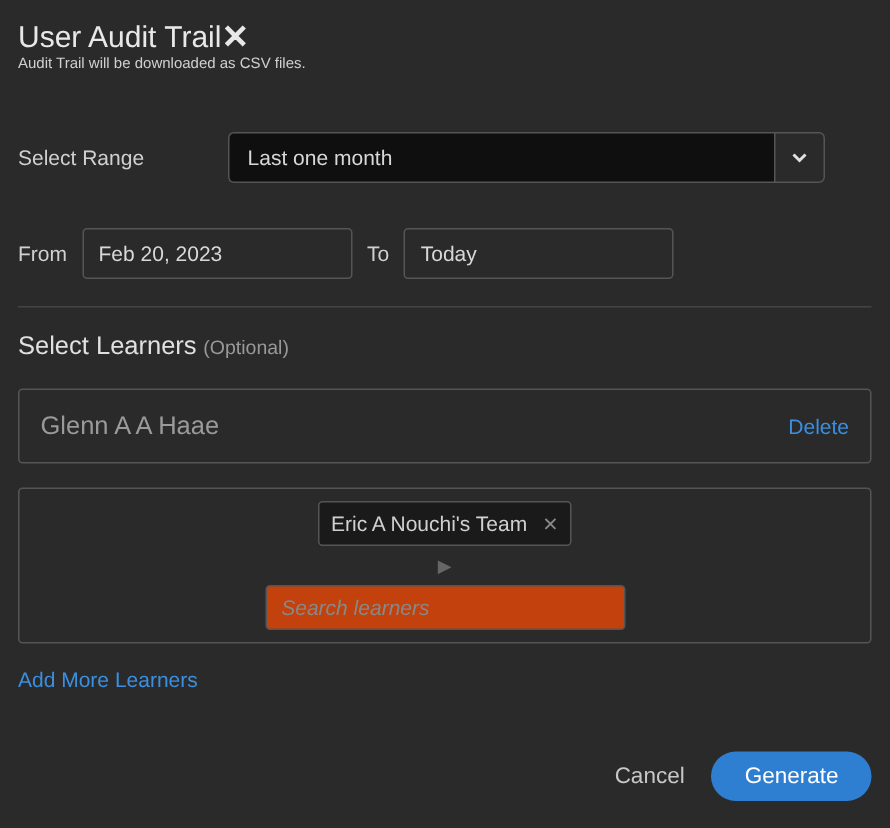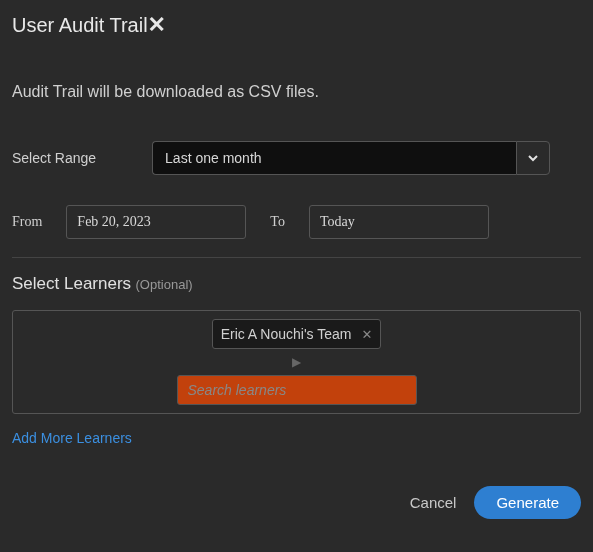--- a/index.html
+++ b/index.html
@@ -28,22 +28,21 @@
   }
   .close {
     font-size: 22px;
     font-weight: bold;
     color: #e8e8e8;
     cursor: pointer;
     line-height: 1;
     padding-right: 4px;
   }
   .subtitle {
-    margin-top: 46px;
-    font-size: 16px;
+    font-size: 10px;
     color: #d0d0d0;
   }
   .range-row {
     display: flex;
     align-items: center;
     margin-top: 40px;
     gap: 56px;
   }
   .label {
     font-size: 14px;
@@ -71,22 +70,21 @@
     border-radius: 0 4px 4px 0;
     display: flex;
     align-items: center;
     justify-content: center;
     cursor: pointer;
   }
   .date-row {
     display: flex;
     align-items: center;
     margin-top: 30px;
-    gap: 24px;
-    font-family: Liberation Serif, serif;
+    gap: 10px;
   }
   .date-input {
     background: transparent;
     border: 1px solid #555;
     border-radius: 3px;
     padding: 8px 10px;
     font-size: 14px;
     color: #d8d8d8;
     width: 180px;
   }
@@ -228,20 +226,24 @@
     <div class="date-input">Today</div>
   </div>
 
   <hr class="divider">
 
   <div>
     <span class="section-title">Select Learners</span>
     <span class="optional">(Optional)</span>
   </div>
 
+  <div class="learner-box">
+    <div class="learner-name">Glenn A A Haae</div>
+    <div class="delete-link">Delete</div>
+  </div>
 
   <div class="search-row">
     <div class="chip">
       <span>Eric A Nouchi's Team</span>
       <span class="chip-x">✕</span>
     </div>
     <span class="arrow-divider">▶</span>
     <input class="search-input" type="text" placeholder="Search learners" style="">
   </div>
 

